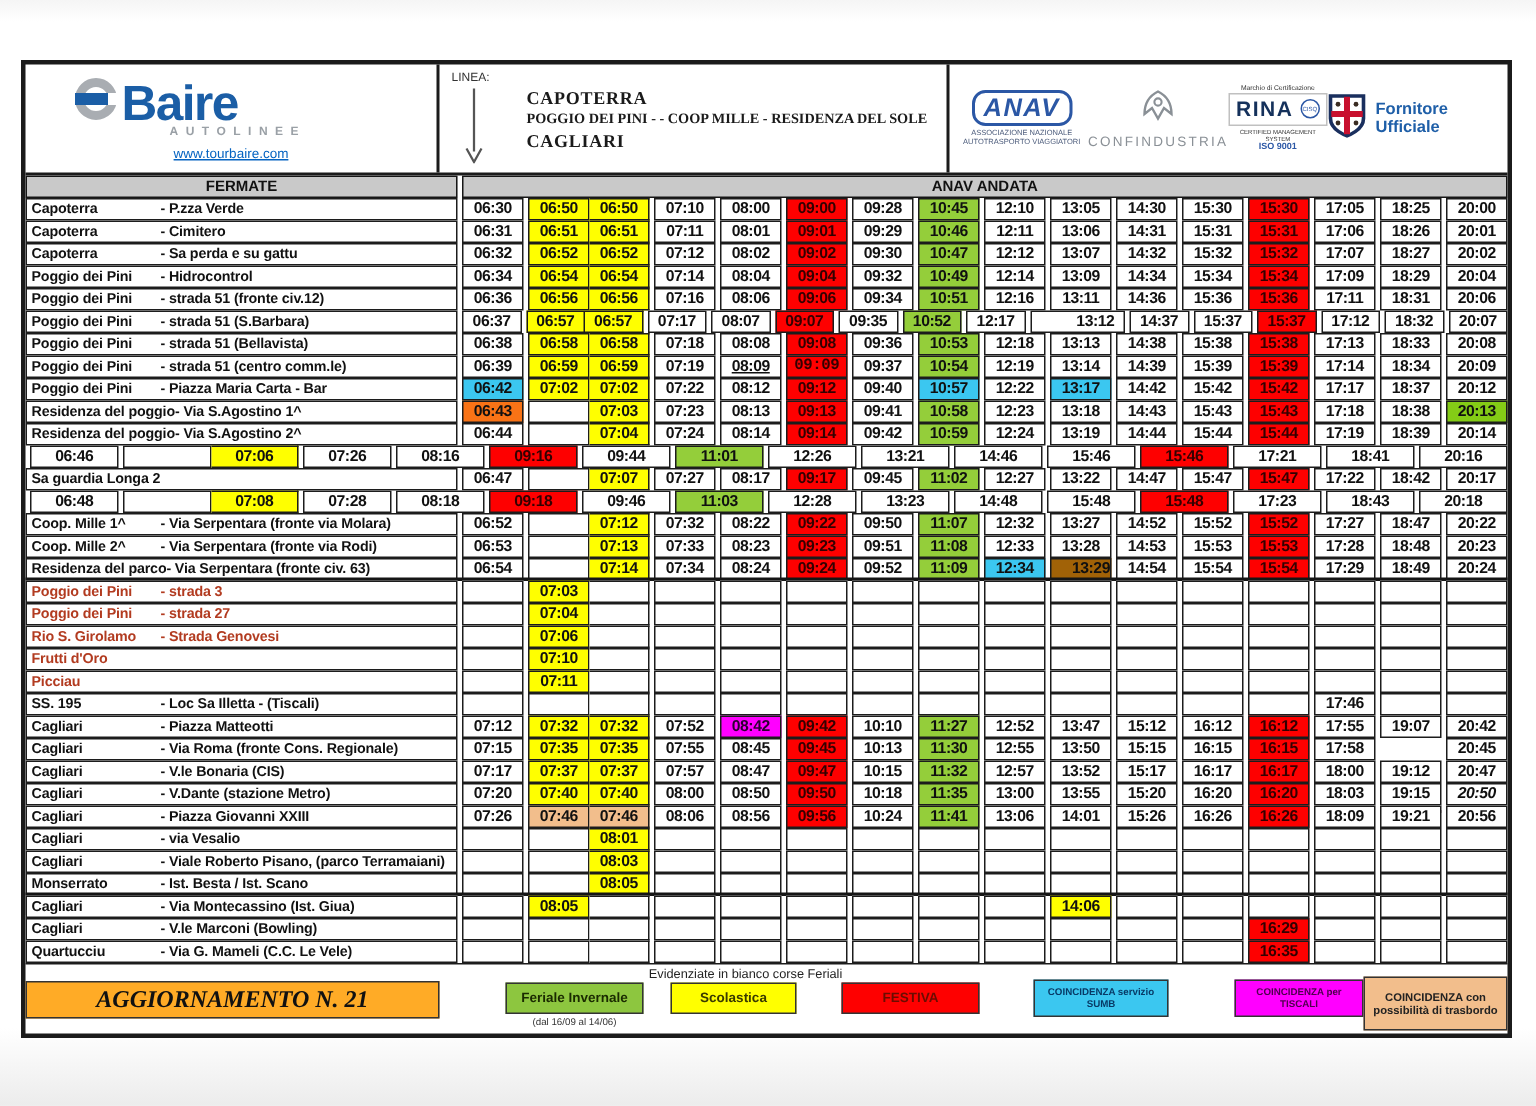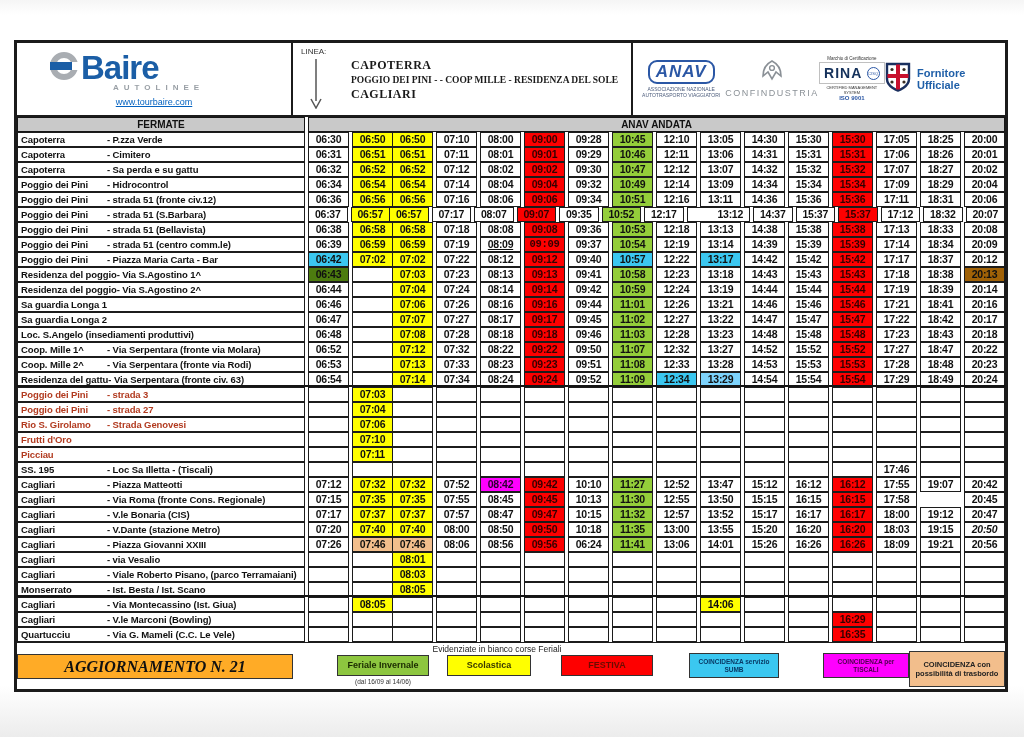--- a/index.html
+++ b/index.html
@@ -352,36 +352,36 @@
           <div class="tcell col13 k-r" style="background: rgb(254, 0, 0);">15:42</div>
           <div class="tcell col14 k-w" style="background: rgb(255, 255, 255);">17:17</div>
           <div class="tcell col15 k-w" style="background: rgb(255, 255, 255);">18:37</div>
           <div class="tcell col16 k-w" style="background: rgb(255, 255, 255);">20:12</div>
         </div>
         <div class="trow">
           <div class="lcell">
             <span class="place">Residenza del poggio</span>
             <span class="stop">- Via S.Agostino 1^</span>
           </div>
-          <div class="tcell col1 k-w" style="background: #4d7c0f;">06:43</div>
+          <div class="tcell col1 k-w" style="background: #f97316;">06:43</div>
           <div class="tcell col2 k-w" style="background: rgb(255, 255, 255);"></div>
           <div class="tcell col3 k-y" style="background: rgb(255, 255, 0);">07:03</div>
           <div class="tcell col4 k-w" style="background: rgb(255, 255, 255);">07:23</div>
           <div class="tcell col5 k-w" style="background: rgb(255, 255, 255);">08:13</div>
           <div class="tcell col6 k-r" style="background: rgb(254, 0, 0);">09:13</div>
           <div class="tcell col7 k-w" style="background: rgb(255, 255, 255);">09:41</div>
           <div class="tcell col8 k-g" style="background: rgb(148, 206, 58);">10:58</div>
           <div class="tcell col9 k-w" style="background: rgb(255, 255, 255);">12:23</div>
           <div class="tcell col10 k-w" style="background: rgb(255, 255, 255);">13:18</div>
           <div class="tcell col11 k-w" style="background: rgb(255, 255, 255);">14:43</div>
           <div class="tcell col12 k-w" style="background: rgb(255, 255, 255);">15:43</div>
           <div class="tcell col13 k-r" style="background: rgb(254, 0, 0);">15:43</div>
           <div class="tcell col14 k-w" style="background: rgb(255, 255, 255);">17:18</div>
           <div class="tcell col15 k-w" style="background: rgb(255, 255, 255);">18:38</div>
-          <div class="tcell col16 k-w" style="background: #a16207;">20:13</div>
+          <div class="tcell col16 k-w" style="background: #84cc16;">20:13</div>
         </div>
         <div class="trow">
           <div class="lcell">
             <span class="place">Residenza del poggio</span>
             <span class="stop">- Via S.Agostino 2^</span>
           </div>
           <div class="tcell col1 k-w" style="background: rgb(255, 255, 255);">06:44</div>
           <div class="tcell col2 k-w" style="background: rgb(255, 255, 255);"></div>
           <div class="tcell col3 k-y" style="background: rgb(255, 255, 0);">07:04</div>
           <div class="tcell col4 k-w" style="background: rgb(255, 255, 255);">07:24</div>
@@ -392,24 +392,20 @@
           <div class="tcell col9 k-w" style="background: rgb(255, 255, 255);">12:24</div>
           <div class="tcell col10 k-w" style="background: rgb(255, 255, 255);">13:19</div>
           <div class="tcell col11 k-w" style="background: rgb(255, 255, 255);">14:44</div>
           <div class="tcell col12 k-w" style="background: rgb(255, 255, 255);">15:44</div>
           <div class="tcell col13 k-r" style="background: rgb(254, 0, 0);">15:44</div>
           <div class="tcell col14 k-w" style="background: rgb(255, 255, 255);">17:19</div>
           <div class="tcell col15 k-w" style="background: rgb(255, 255, 255);">18:39</div>
           <div class="tcell col16 k-w" style="background: rgb(255, 255, 255);">20:14</div>
         </div>
         <div class="trow">
-          <div class="lcell">
-            <span class="place">Sa guardia Longa 1</span>
-            <span class="stop"></span>
-          </div>
           <div class="tcell col1 k-w" style="background: rgb(255, 255, 255);">06:46</div>
           <div class="tcell col2 k-w" style="background: rgb(255, 255, 255);"></div>
           <div class="tcell col3 k-y" style="background: rgb(255, 255, 0);">07:06</div>
           <div class="tcell col4 k-w" style="background: rgb(255, 255, 255);">07:26</div>
           <div class="tcell col5 k-w" style="background: rgb(255, 255, 255);">08:16</div>
           <div class="tcell col6 k-r" style="background: rgb(254, 0, 0);">09:16</div>
           <div class="tcell col7 k-w" style="background: rgb(255, 255, 255);">09:44</div>
           <div class="tcell col8 k-g" style="background: rgb(148, 206, 58);">11:01</div>
           <div class="tcell col9 k-w" style="background: rgb(255, 255, 255);">12:26</div>
           <div class="tcell col10 k-w" style="background: rgb(255, 255, 255);">13:21</div>
@@ -436,24 +432,20 @@
           <div class="tcell col9 k-w" style="background: rgb(255, 255, 255);">12:27</div>
           <div class="tcell col10 k-w" style="background: rgb(255, 255, 255);">13:22</div>
           <div class="tcell col11 k-w" style="background: rgb(255, 255, 255);">14:47</div>
           <div class="tcell col12 k-w" style="background: rgb(255, 255, 255);">15:47</div>
           <div class="tcell col13 k-r" style="background: rgb(254, 0, 0);">15:47</div>
           <div class="tcell col14 k-w" style="background: rgb(255, 255, 255);">17:22</div>
           <div class="tcell col15 k-w" style="background: rgb(255, 255, 255);">18:42</div>
           <div class="tcell col16 k-w" style="background: rgb(255, 255, 255);">20:17</div>
         </div>
         <div class="trow">
-          <div class="lcell">
-            <span class="place">Loc. S.Angelo (insediamenti produttivi)</span>
-            <span class="stop"></span>
-          </div>
           <div class="tcell col1 k-w" style="background: rgb(255, 255, 255);">06:48</div>
           <div class="tcell col2 k-w" style="background: rgb(255, 255, 255);"></div>
           <div class="tcell col3 k-y" style="background: rgb(255, 255, 0);">07:08</div>
           <div class="tcell col4 k-w" style="background: rgb(255, 255, 255);">07:28</div>
           <div class="tcell col5 k-w" style="background: rgb(255, 255, 255);">08:18</div>
           <div class="tcell col6 k-r" style="background: rgb(254, 0, 0);">09:18</div>
           <div class="tcell col7 k-w" style="background: rgb(255, 255, 255);">09:46</div>
           <div class="tcell col8 k-g" style="background: rgb(148, 206, 58);">11:03</div>
           <div class="tcell col9 k-w" style="background: rgb(255, 255, 255);">12:28</div>
           <div class="tcell col10 k-w" style="background: rgb(255, 255, 255);">13:23</div>
@@ -503,33 +495,33 @@
           <div class="tcell col10 k-w" style="background: rgb(255, 255, 255);">13:28</div>
           <div class="tcell col11 k-w" style="background: rgb(255, 255, 255);">14:53</div>
           <div class="tcell col12 k-w" style="background: rgb(255, 255, 255);">15:53</div>
           <div class="tcell col13 k-r" style="background: rgb(254, 0, 0);">15:53</div>
           <div class="tcell col14 k-w" style="background: rgb(255, 255, 255);">17:28</div>
           <div class="tcell col15 k-w" style="background: rgb(255, 255, 255);">18:48</div>
           <div class="tcell col16 k-w" style="background: rgb(255, 255, 255);">20:23</div>
         </div>
         <div class="trow">
           <div class="lcell">
-            <span class="place">Residenza del gattu</span>
+            <span class="place">Residenza del parco</span>
             <span class="stop">- Via Serpentara (fronte civ. 63)</span>
           </div>
           <div class="tcell col1 k-w" style="background: rgb(255, 255, 255);">06:54</div>
           <div class="tcell col2 k-w" style="background: rgb(255, 255, 255);"></div>
           <div class="tcell col3 k-y" style="background: rgb(255, 255, 0);">07:14</div>
           <div class="tcell col4 k-w" style="background: rgb(255, 255, 255);">07:34</div>
           <div class="tcell col5 k-w" style="background: rgb(255, 255, 255);">08:24</div>
           <div class="tcell col6 k-r" style="background: rgb(254, 0, 0);">09:24</div>
           <div class="tcell col7 k-w" style="background: rgb(255, 255, 255);">09:52</div>
           <div class="tcell col8 k-g" style="background: rgb(148, 206, 58);">11:09</div>
           <div class="tcell col9 k-b" style="background: rgb(59, 199, 240);">12:34</div>
-          <div class="tcell col10 k-w" style="background: #7dd3fc;">13:29</div>
+          <div class="tcell col10 k-w" style="background: #a16207; text-align: right;">13:29</div>
           <div class="tcell col11 k-w" style="background: rgb(255, 255, 255);">14:54</div>
           <div class="tcell col12 k-w" style="background: rgb(255, 255, 255);">15:54</div>
           <div class="tcell col13 k-r" style="background: rgb(254, 0, 0);">15:54</div>
           <div class="tcell col14 k-w" style="background: rgb(255, 255, 255);">17:29</div>
           <div class="tcell col15 k-w" style="background: rgb(255, 255, 255);">18:49</div>
           <div class="tcell col16 k-w" style="background: rgb(255, 255, 255);">20:24</div>
         </div>
         <div class="trow thick redrow">
           <div class="lcell">
             <span class="place">Poggio dei Pini</span>
@@ -754,21 +746,21 @@
           <div class="lcell">
             <span class="place">Cagliari</span>
             <span class="stop">- Piazza Giovanni XXIII</span>
           </div>
           <div class="tcell col1 k-w" style="background: rgb(255, 255, 255);">07:26</div>
           <div class="tcell col2 k-o" style="background: rgb(242, 190, 140);">07:46</div>
           <div class="tcell col3 k-o" style="background: rgb(242, 190, 140);">07:46</div>
           <div class="tcell col4 k-w" style="background: rgb(255, 255, 255);">08:06</div>
           <div class="tcell col5 k-w" style="background: rgb(255, 255, 255);">08:56</div>
           <div class="tcell col6 k-r" style="background: rgb(254, 0, 0);">09:56</div>
-          <div class="tcell col7 k-w" style="background: rgb(255, 255, 255);">06:24</div>
+          <div class="tcell col7 k-w" style="background: rgb(255, 255, 255);">10:24</div>
           <div class="tcell col8 k-g" style="background: rgb(148, 206, 58);">11:41</div>
           <div class="tcell col9 k-w" style="background: rgb(255, 255, 255);">13:06</div>
           <div class="tcell col10 k-w" style="background: rgb(255, 255, 255);">14:01</div>
           <div class="tcell col11 k-w" style="background: rgb(255, 255, 255);">15:26</div>
           <div class="tcell col12 k-w" style="background: rgb(255, 255, 255);">16:26</div>
           <div class="tcell col13 k-r" style="background: rgb(254, 0, 0);">16:26</div>
           <div class="tcell col14 k-w" style="background: rgb(255, 255, 255);">18:09</div>
           <div class="tcell col15 k-w" style="background: rgb(255, 255, 255);">19:21</div>
           <div class="tcell col16 k-w" style="background: rgb(255, 255, 255);">20:56</div>
         </div>

